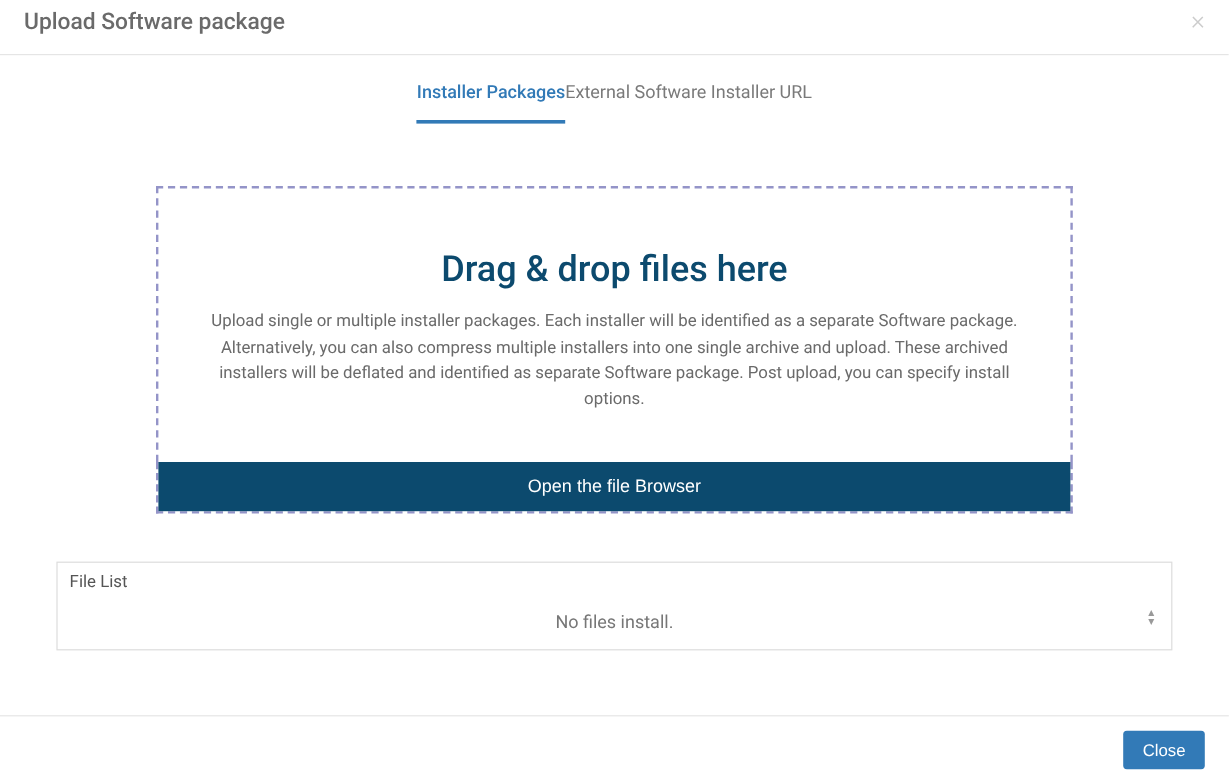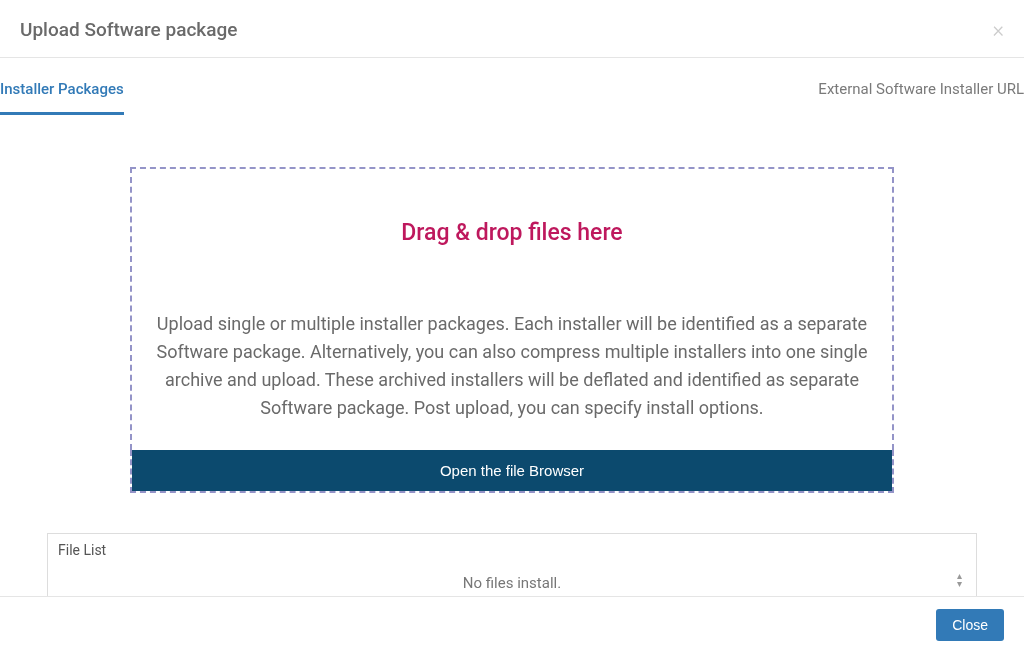--- a/index.html
+++ b/index.html
@@ -9,41 +9,41 @@
     }
     body {
       font-family: -apple-system, BlinkMacSystemFont, "Segoe UI", Roboto, "Helvetica Neue", Arial, sans-serif;
       background: #fff;
       color: #555;
       width: 1024px;
       height: 653px;
       overflow: hidden;
     }
     .modal-header {
-      padding: 18px 20px 16px 20px;
+      padding: 6px 20px 16px 20px;
       border-bottom: 1px solid #e5e5e5;
       display: flex;
       justify-content: space-between;
       align-items: center;
     }
     .modal-title {
       font-size: 19px;
       font-weight: 500;
       color: #6a6a6a;
     }
     .close-x {
       font-size: 22px;
       color: #ccc;
       cursor: pointer;
       line-height: 1;
       font-weight: 300;
     }
     .tabs {
       display: flex;
-      justify-content: space-between;
+      justify-content: center;
       padding: 22px 0 0 0;
     }
     .tab {
       padding-bottom: 14px;
       font-size: 15px;
       color: #7a7a7a;
       cursor: pointer;
       border-bottom: 3px solid transparent;
     }
     .tab.active {
@@ -58,31 +58,31 @@
       margin: 52px auto 0 auto;
       width: 764px;
     }
     .dropzone {
       border: 2px dashed #9494c8;
       border-bottom: none;
       padding: 50px 24px 28px 24px;
       text-align: center;
     }
     .dropzone-title {
-      font-size: 23px;
+      font-size: 30px;
       font-weight: 500;
-      color: #be185d;
-      margin-bottom: 64px;
+      color: #0c4a6e;
+      margin-bottom: 16px;
     }
     .dropzone-desc {
-      font-size: 18px;
+      font-size: 14px;
       color: #6a6a6a;
       line-height: 1.55;
       max-width: 720px;
-      margin: 0 auto;
+      margin: 12px auto;
     }
     .browse-btn-wrap {
       border: 2px dashed #9494c8;
       border-top: none;
       padding: 0;
     }
     .browse-btn {
       width: 100%;
       background: #0c4a6e;
       color: #fff;

